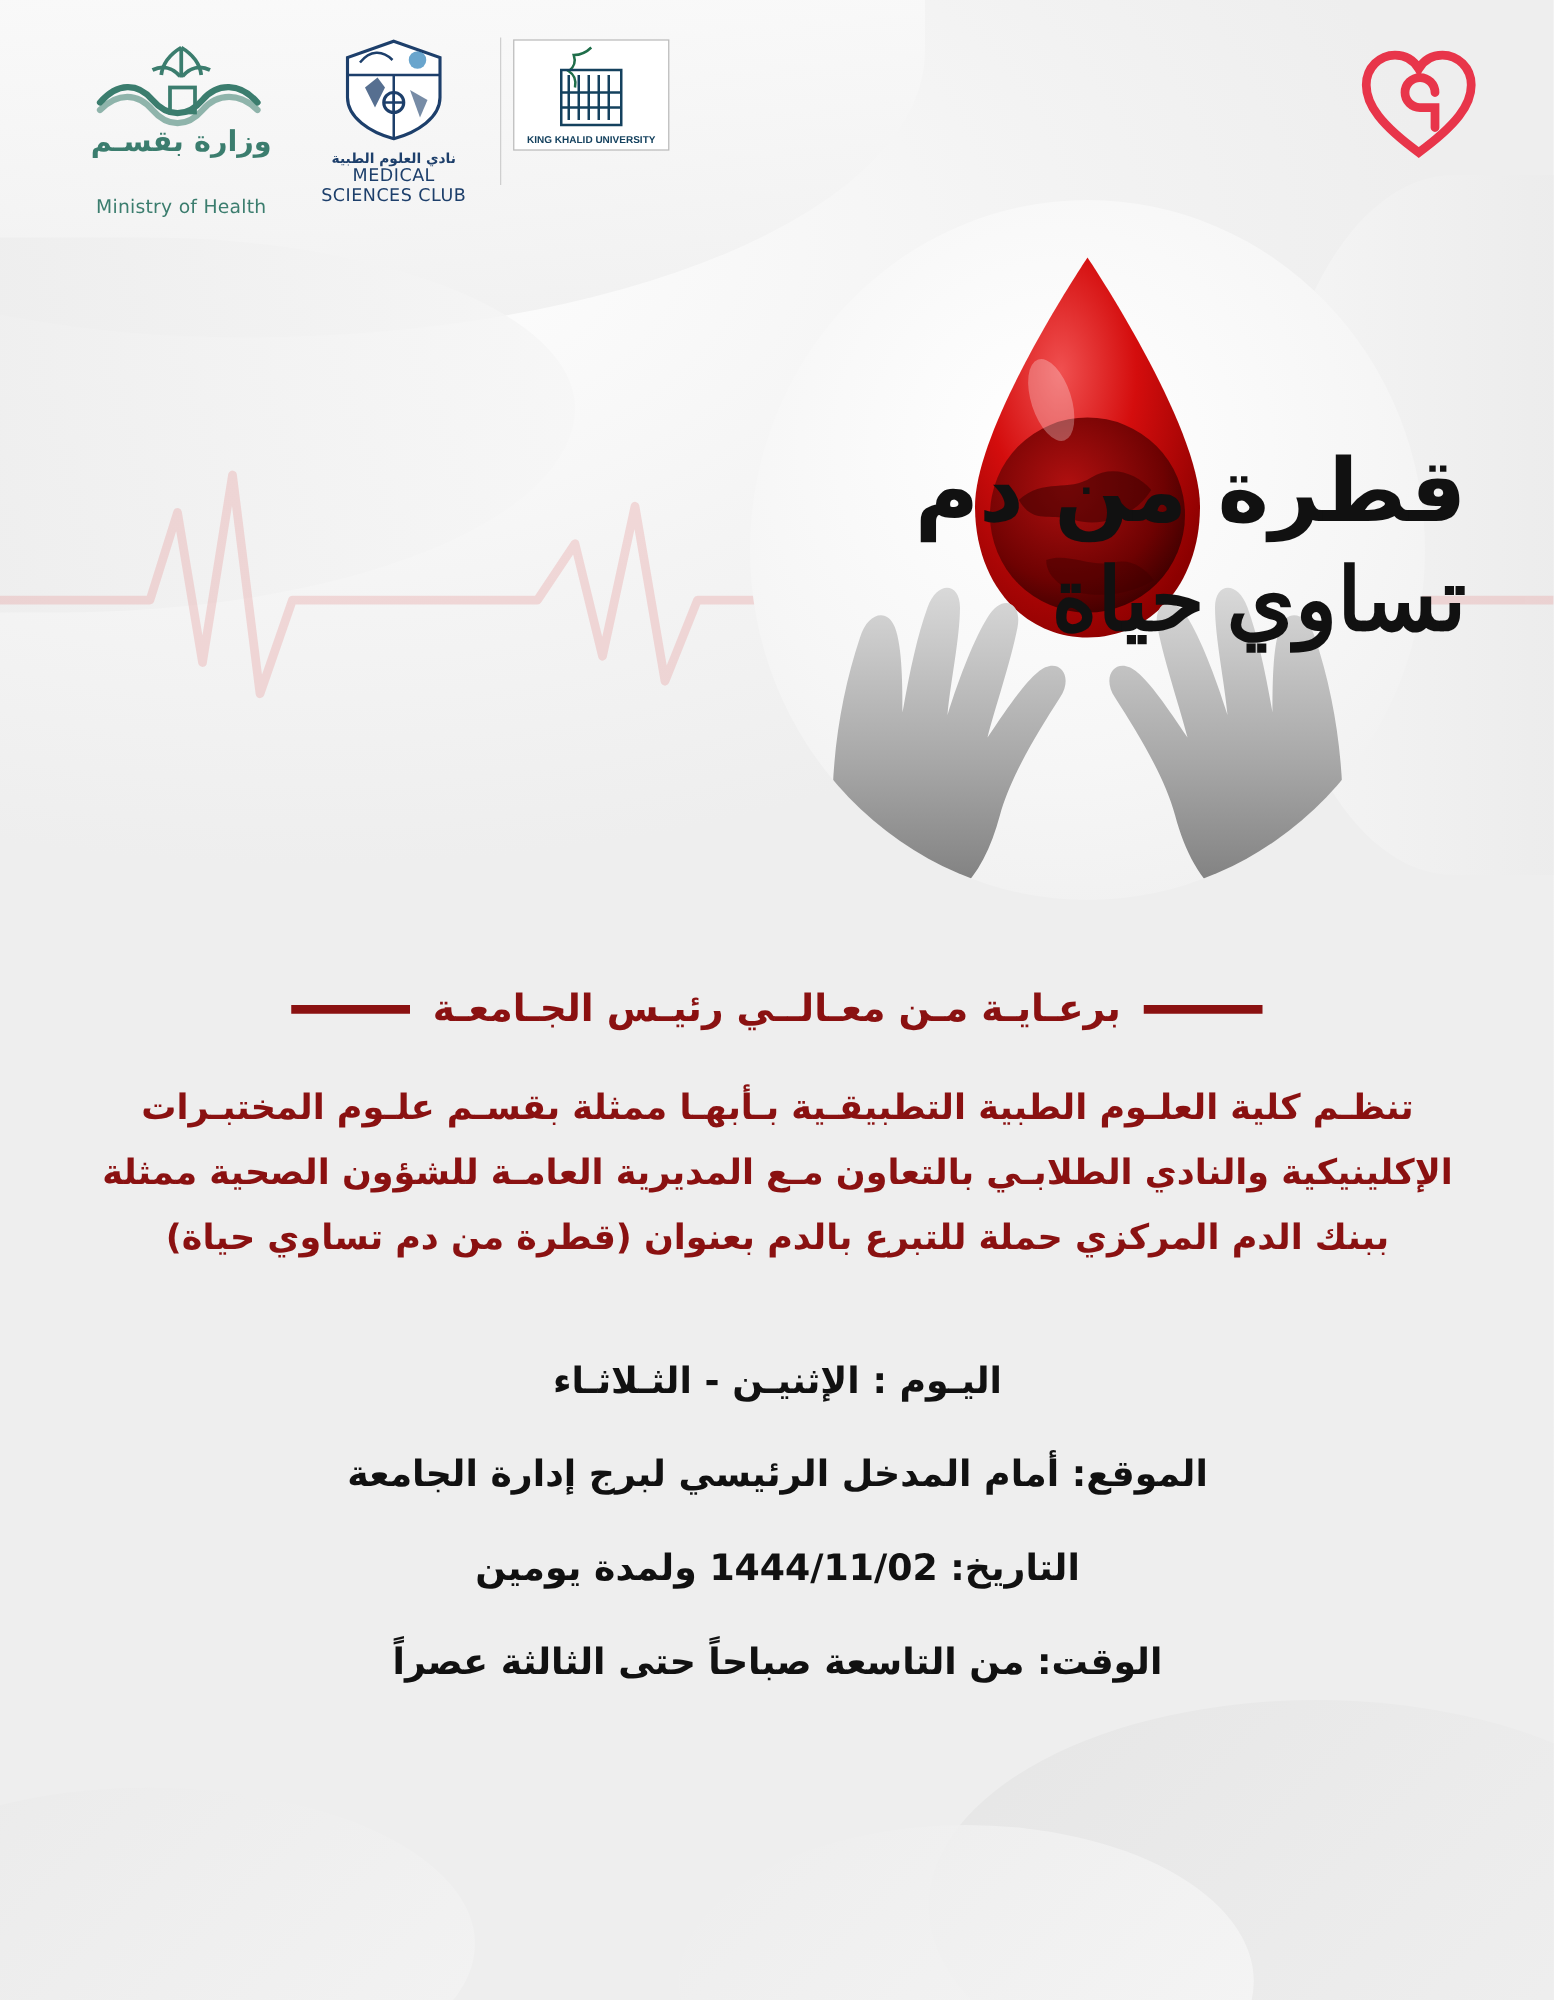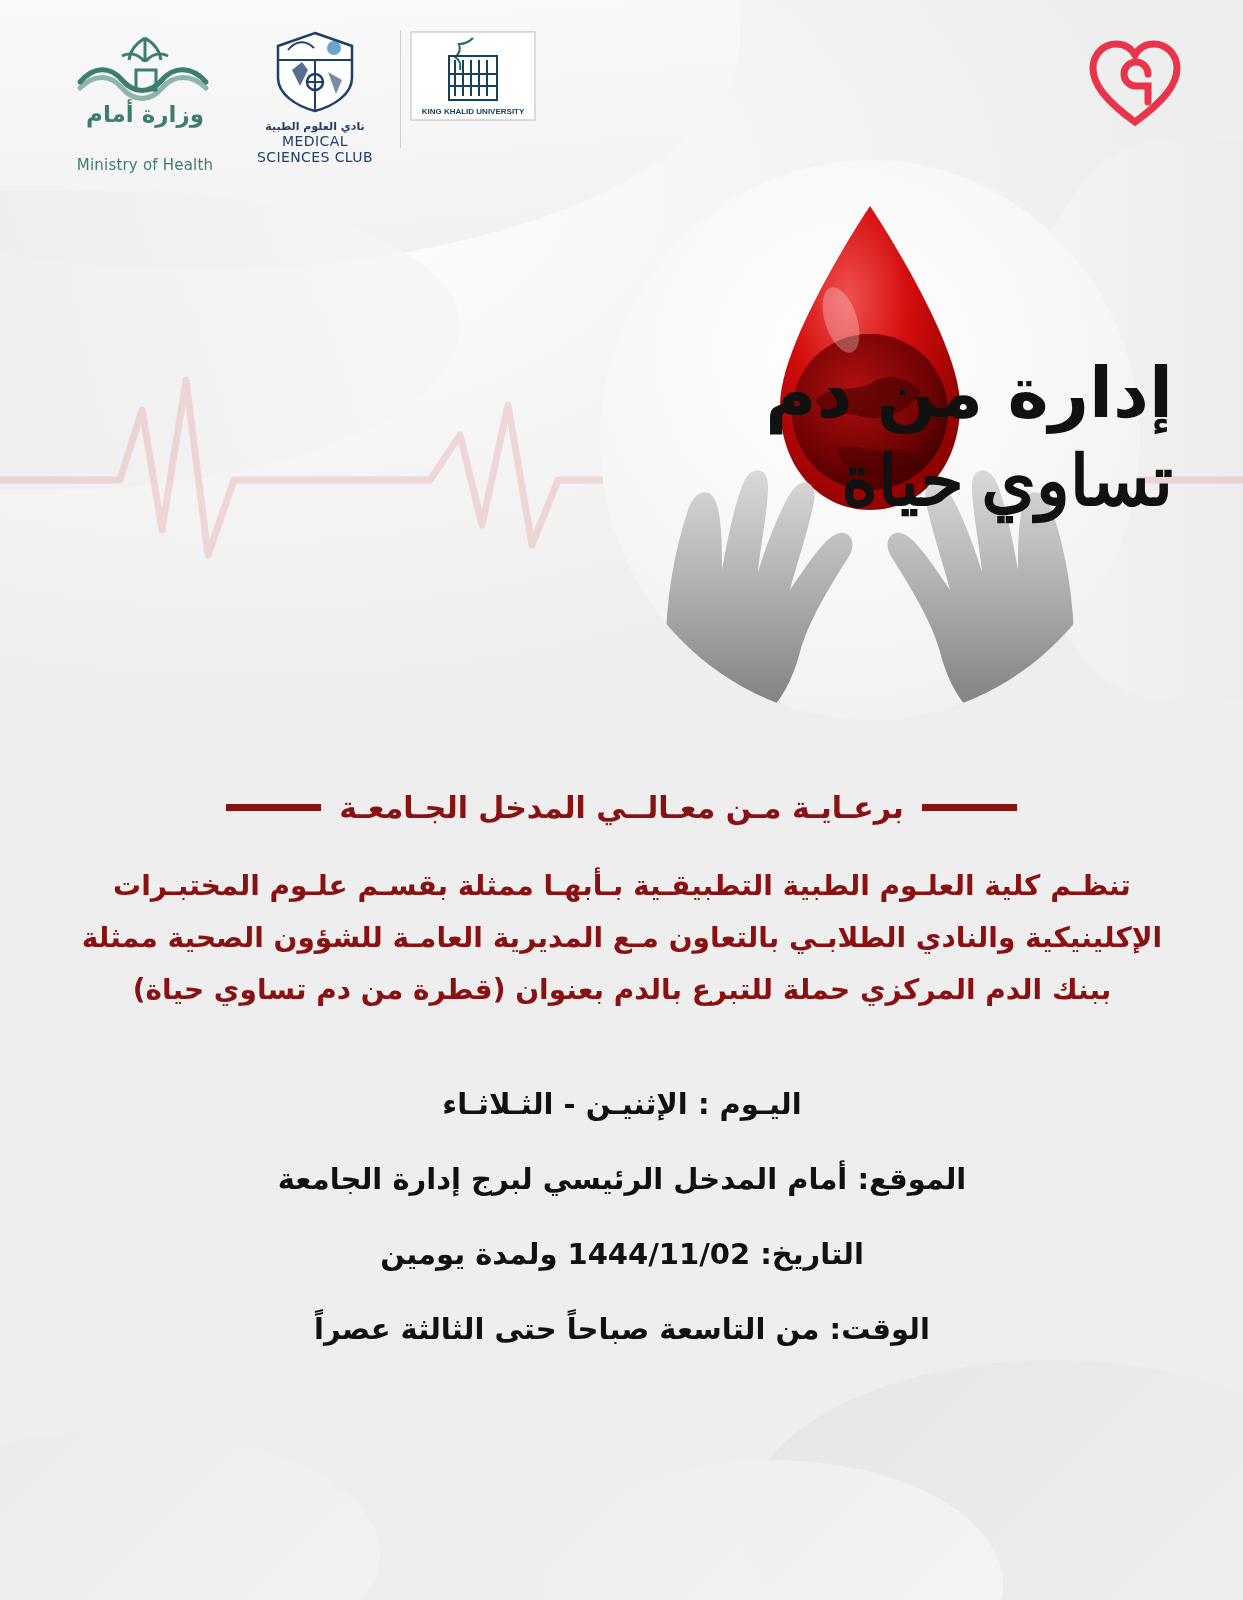--- a/index.html
+++ b/index.html
@@ -134,21 +134,21 @@
         <svg width="170" height="72" viewBox="0 0 170 72">
           <g stroke="#3b7d6e" fill="none" stroke-width="3">
             <path d="M85 8 C75 14 70 22 69 30 M85 8 C95 14 100 22 101 30 M85 8 L85 32"></path>
             <path d="M62 26 C70 22 78 24 84 31 M108 26 C100 22 92 24 86 31"></path>
             <path d="M20 52 C34 36 50 36 62 50 C74 64 90 64 102 50 C114 36 132 36 146 52" stroke-width="5" stroke-linecap="round"></path>
             <path d="M20 58 C34 44 50 44 62 58 C74 72 90 72 102 58 C114 44 132 44 146 58" stroke-width="5" stroke-linecap="round" opacity=".55"></path>
           </g>
           <rect x="76" y="40" width="20" height="20" fill="none" stroke="#3b7d6e" stroke-width="3"></rect>
         </svg>
       </div>
-      <div class="ar">وزارة أمام</div>
+      <div class="ar">وزارة بقسـم</div>
       <div class="en">Ministry of Health</div>
     </div>
 
     <div class="logo-club">
       <svg width="86" height="84" viewBox="0 0 86 84">
         <path d="M43 3 L80 16 V48 C80 64 62 76 43 81 C24 76 6 64 6 48 V16 Z" fill="#ffffff" stroke="#1d3f6b" stroke-width="2.5"></path>
         <path d="M6 30 H80" stroke="#1d3f6b" stroke-width="2"></path>
         <path d="M43 30 V81" stroke="#1d3f6b" stroke-width="2"></path>
         <path d="M16 20 C24 10 34 10 42 18" stroke="#1d3f6b" stroke-width="2" fill="none"></path>
         <circle cx="62" cy="18" r="7" fill="#2a7fb8" opacity=".7"></circle>
@@ -217,27 +217,27 @@
 
       <path d="M460 330 C470 250 462 180 442 120 C436 100 420 96 414 112 C408 128 408 160 408 180
                C402 146 396 118 388 96 C380 74 362 76 362 96 C362 120 370 158 372 182
                C362 150 350 120 340 104 C328 84 312 92 316 112 C322 142 334 176 340 200
                C324 176 310 156 300 148 C284 134 270 150 282 168 C300 196 322 232 330 262
                C338 292 350 314 370 330 Z" fill="url(#sk)"></path>
     </svg>
   </div>
 
   <div class="headline">
-    <span>إدارة من دم</span>
+    <span>قطرة من دم</span>
     <span class="l2">تساوي حياة</span>
   </div>
 
   <div class="patronage">
     <span class="rule"></span>
-    <span>برعـايـة مـن معـالــي المدخل الجـامعـة</span>
+    <span>برعـايـة مـن معـالــي رئيـس الجـامعـة</span>
     <span class="rule"></span>
   </div>
 
   <div class="para">تنظـم كلية العلـوم الطبية التطبيقـية بـأبهـا ممثلة بقسـم علـوم المختبـرات الإكلينيكية والنادي الطلابـي بالتعاون مـع المديرية العامـة للشؤون الصحية ممثلة ببنك الدم المركزي حملة للتبرع بالدم بعنوان (قطرة من دم تساوي حياة)</div>
 
   <div class="details">
     <div class="row">اليـوم : الإثنيـن - الثـلاثـاء</div>
     <div class="row">الموقع: أمام المدخل الرئيسي لبرج إدارة الجامعة</div>
     <div class="row num">التاريخ: 1444/11/02 ولمدة يومين</div>
     <div class="row last">الوقت: من التاسعة صباحاً حتى الثالثة عصراً</div>

